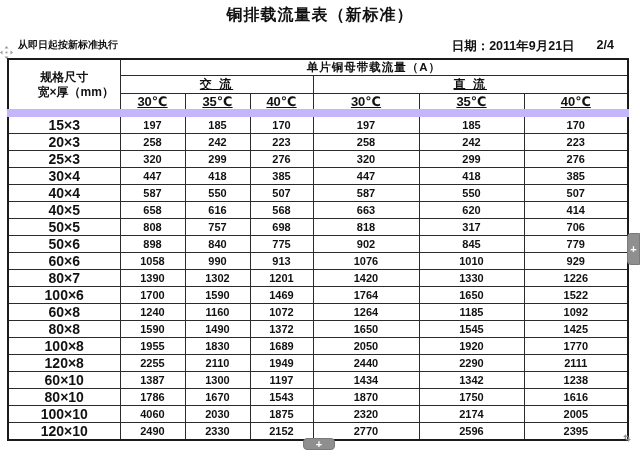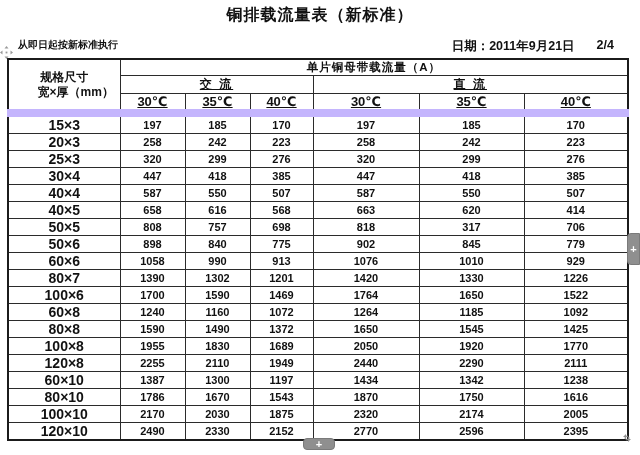--- a/index.html
+++ b/index.html
@@ -296,21 +296,21 @@
         <td class="size-cell">80×10</td>
         <td>1786</td>
         <td>1670</td>
         <td>1543</td>
         <td>1870</td>
         <td>1750</td>
         <td>1616</td>
       </tr>
       <tr>
         <td class="size-cell">100×10</td>
-        <td>2170</td>
+        <td>4060</td>
         <td>2030</td>
         <td>1875</td>
         <td>2320</td>
         <td>2174</td>
         <td>2005</td>
       </tr>
       <tr>
         <td class="size-cell">120×10</td>
         <td>2490</td>
         <td>2330</td>

